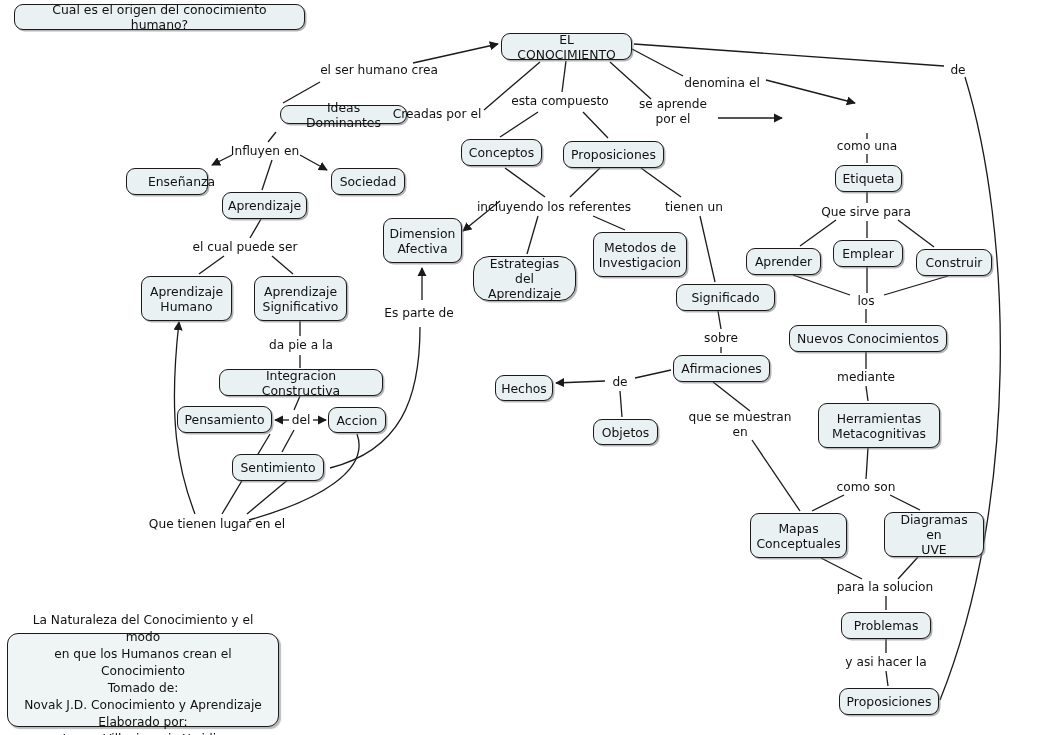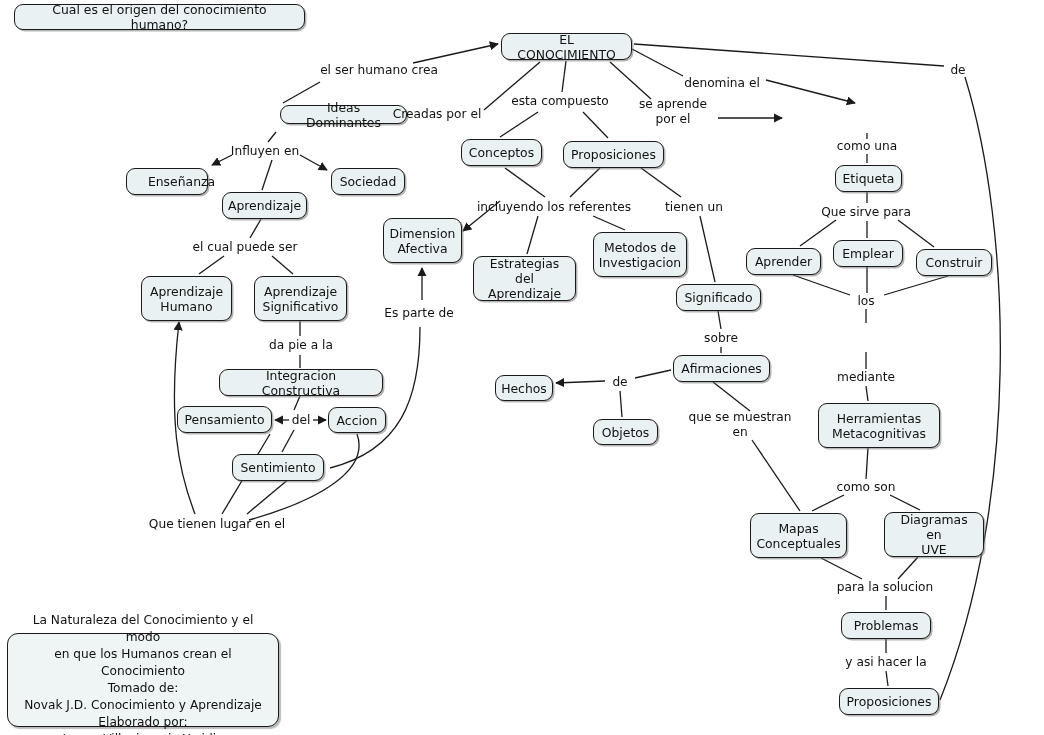--- a/index.html
+++ b/index.html
@@ -189,32 +189,33 @@
   <div class="node" style="left:254px; top:276px; width:93px; height:45px;"><span>Aprendizaje
 Significativo</span></div>
   <div class="node" style="left:219px; top:369px; width:164px; height:27px;"><span>Integracion Constructiva</span></div>
   <div class="node" style="left:177px; top:406px; width:95px; height:27px;"><span>Pensamiento</span></div>
   <div class="node" style="left:328px; top:407px; width:58px; height:26px;"><span>Accion</span></div>
   <div class="node" style="left:232px; top:454px; width:92px; height:27px;"><span>Sentimiento</span></div>
   <div class="node" style="left:383px; top:218px; width:79px; height:45px;"><span>Dimension
 Afectiva</span></div>
   <div class="node" style="left:461px; top:139px; width:81px; height:27px;"><span>Conceptos</span></div>
   <div class="node" style="left:563px; top:141px; width:101px; height:27px;"><span>Proposiciones</span></div>
-  <div class="node" style="left:473px; top:256px; width:103px; height:45px;"><span>Estrategias del
+  <div class="node" style="left:473px; top:256px; width:103px; height:45px;border-radius:16px;"><span>Estrategias del
 Aprendizaje</span></div>
   <div class="node" style="left:593px; top:232px; width:94px; height:45px;"><span>Metodos de
 Investigacion</span></div>
-  <div class="node" style="left:676px; top:284px; width:85px; height:27px;"><span>Significado</span></div>
+  <div class="node" style="left:676px; top:284px; width:99px; height:27px;"><span>Significado</span></div>
   <div class="node" style="left:673px; top:355px; width:97px; height:27px;"><span>Afirmaciones</span></div>
   <div class="node" style="left:495px; top:375px; width:58px; height:26px;"><span>Hechos</span></div>
   <div class="node" style="left:593px; top:419px; width:65px; height:26px;"><span>Objetos</span></div>
   <div class="node" style="left:835px; top:165px; width:67px; height:27px;"><span>Etiqueta</span></div>
   <div class="node" style="left:746px; top:248px; width:75px; height:27px;"><span>Aprender</span></div>
   <div class="node" style="left:833px; top:240px; width:70px; height:27px;"><span>Emplear</span></div>
   <div class="node" style="left:916px; top:249px; width:76px; height:27px;"><span>Construir</span></div>
+  <div class="node" style="left:789px; top:325px; width:158px; height:27px;"><span>Nuevos Conocimientos</span></div>
   <div class="node" style="left:818px; top:403px; width:122px; height:45px;"><span>Herramientas
 Metacognitivas</span></div>
   <div class="node" style="left:750px; top:513px; width:97px; height:45px;"><span>Mapas
 Conceptuales</span></div>
   <div class="node" style="left:884px; top:512px; width:100px; height:45px;"><span>Diagramas en
 UVE</span></div>
   <div class="node" style="left:841px; top:612px; width:90px; height:27px;"><span>Problemas</span></div>
   <div class="node" style="left:839px; top:688px; width:100px; height:27px;"><span>Proposiciones</span></div>
 
   <div class="elabel" style="left:379px; top:70px;"><span>el ser humano crea</span></div>

